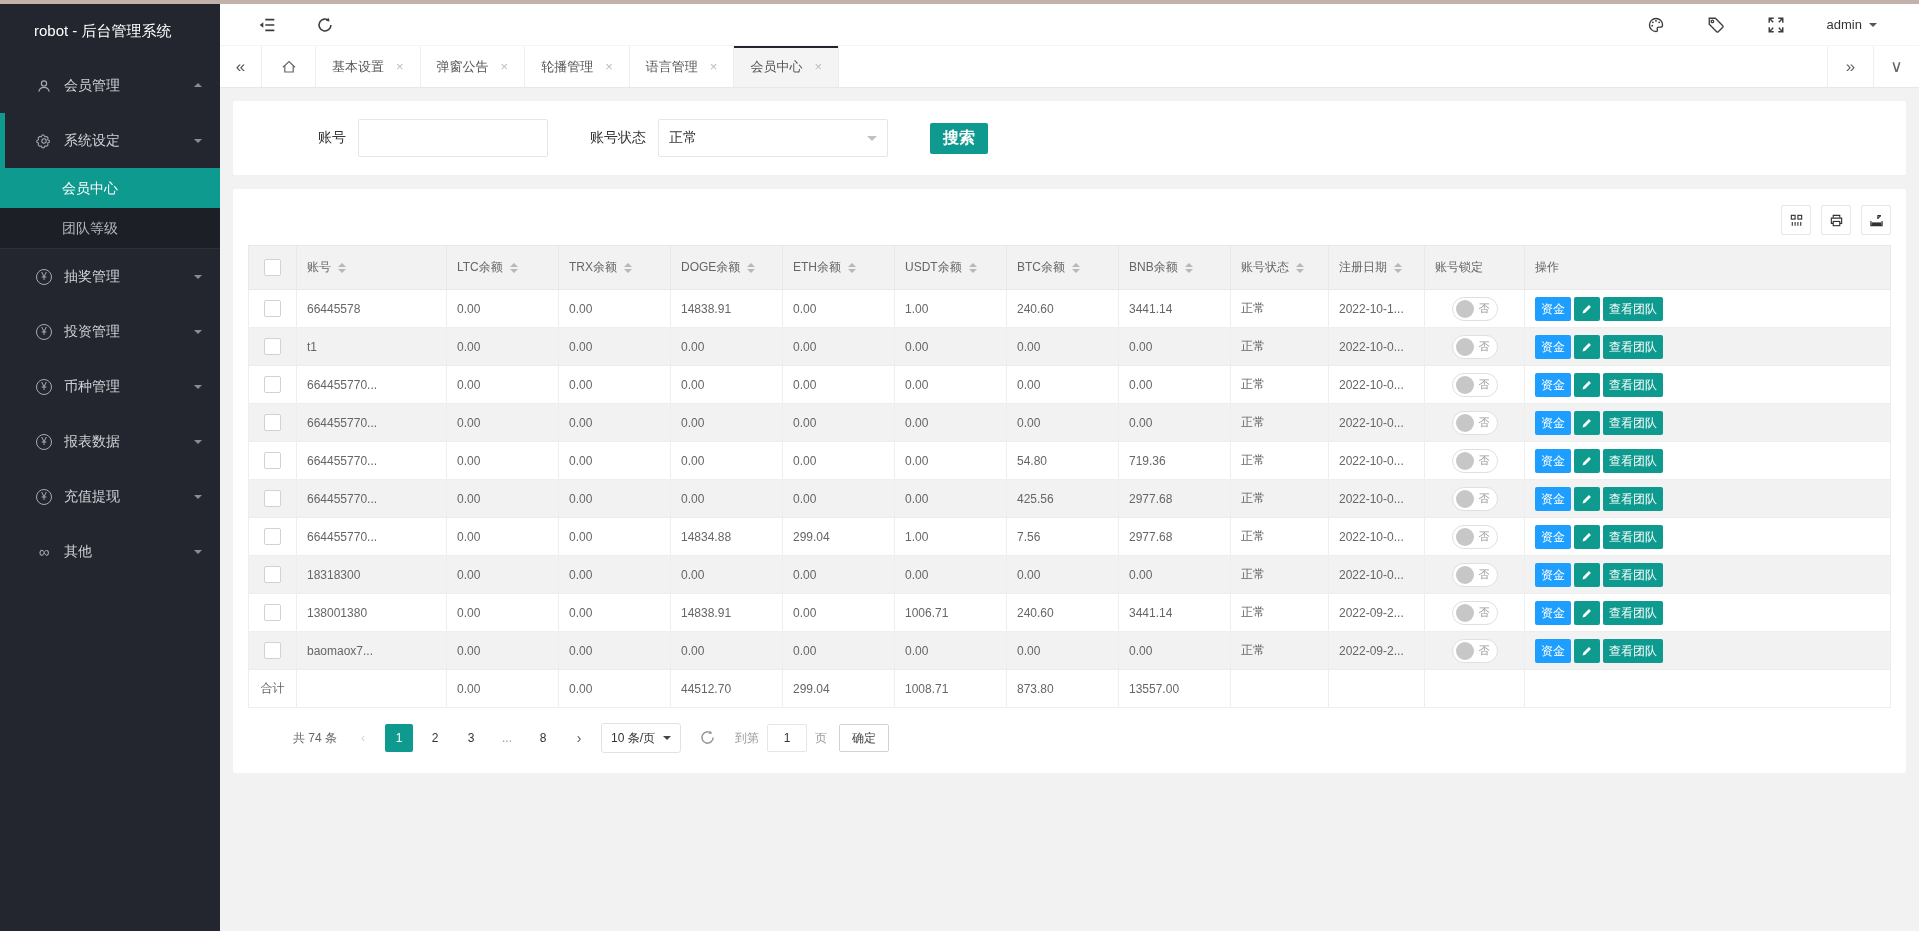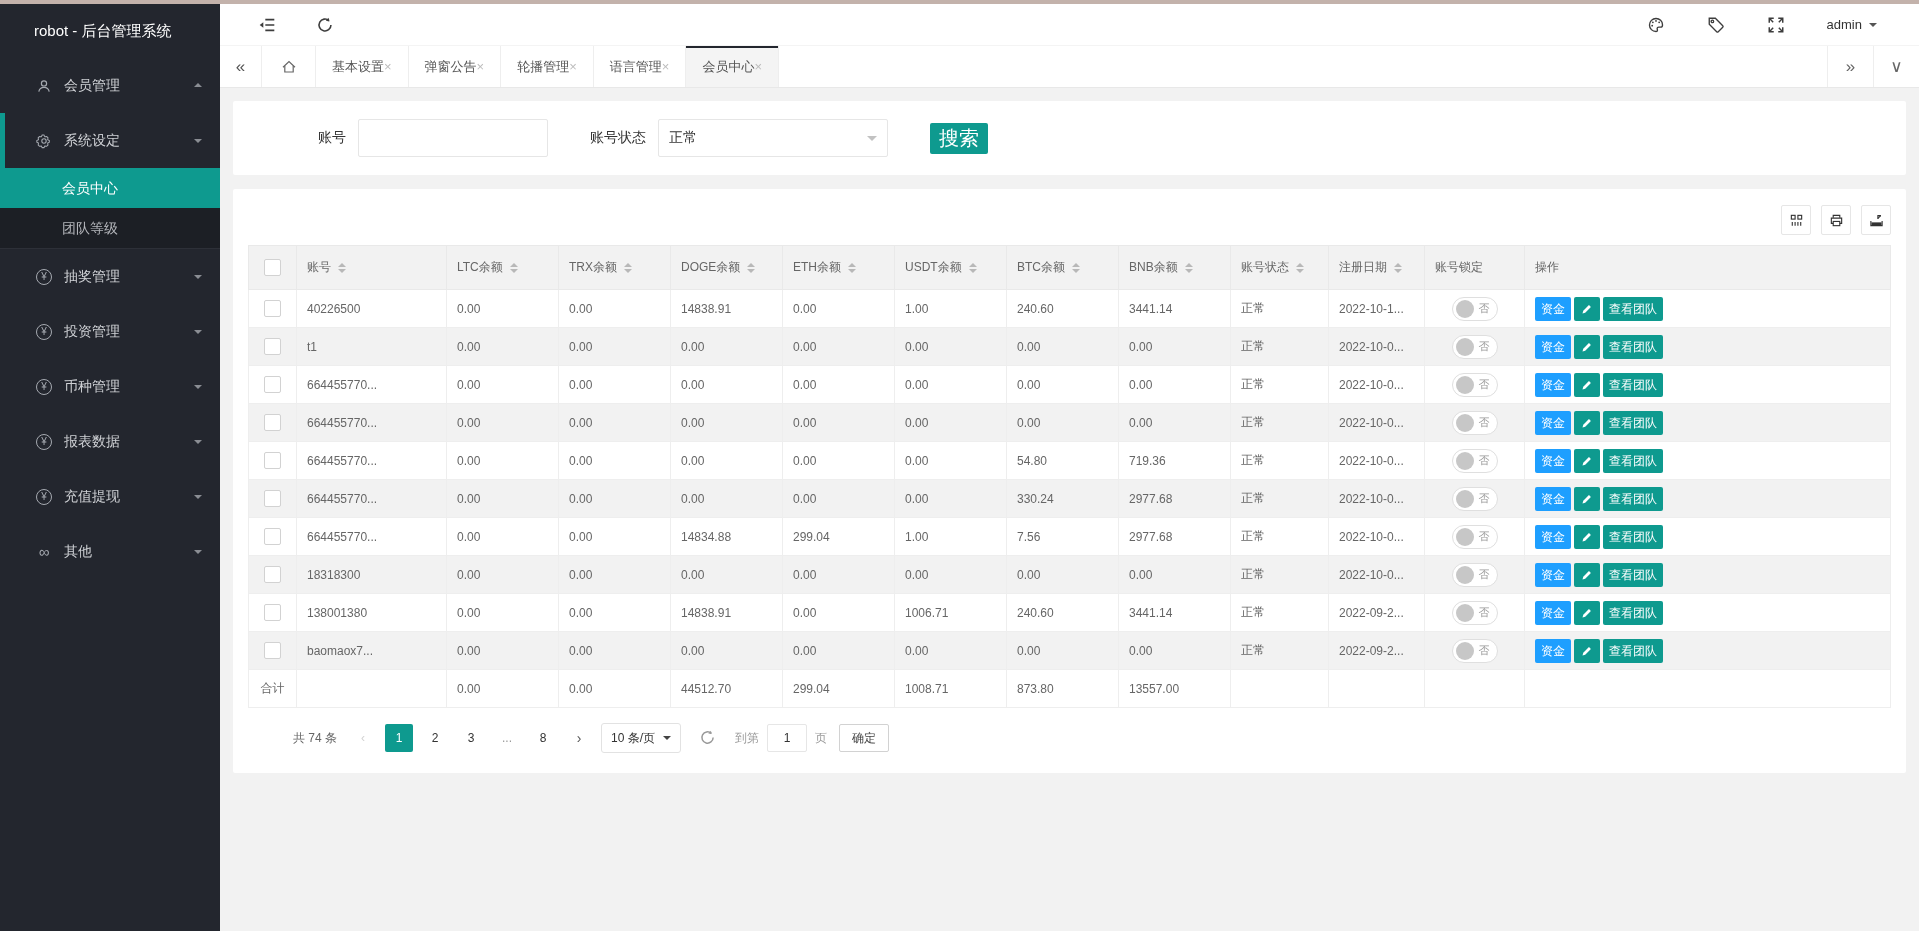--- a/index.html
+++ b/index.html
@@ -33,38 +33,38 @@
   .topbar .ticon svg { width:18px; height:18px; }
   .tb-left { display:flex; align-items:center; gap:40px; padding-left:38px; }
   .tb-right { margin-left:auto; display:flex; align-items:center; gap:42px; padding-right:42px; }
   .admin { display:flex; align-items:center; gap:7px; font-size:13px; color:#333; cursor:pointer; }
   .caret-down { width:0; height:0; border:4.5px solid transparent; border-top-color:#555; margin-top:4px; }
 
   .tabbar { height:42px; flex:none; background:#fff; border-bottom:1px solid #e8e8e8; display:flex; align-items:stretch; }
   .tab-nav { width:42px; display:flex; align-items:center; justify-content:center; font-size:17px; color:#555; border-right:1px solid #eee; cursor:pointer; }
   .tab-home { width:54px; display:flex; align-items:center; justify-content:center; border-right:1px solid #eee; color:#666; cursor:pointer; }
   .tab-home svg { width:16px; height:16px; }
-  .tab { position:relative; display:flex; align-items:center; padding:0 16px; font-size:13px; color:#555; border-right:1px solid #eee; cursor:pointer; background:#fff; }
+  .tab { position:relative; display:flex; align-items:center; gap:12px; padding:0 16px; font-size:13px; color:#555; border-right:1px solid #eee; cursor:pointer; background:#fff; }
   .tab .close { color:#bcbcbc; font-size:13px; }
   .tab.active { background:#f4f4f4; }
   .tab.active::before { content:''; position:absolute; left:0; right:0; top:0; height:2px; background:#23262e; }
   .tab-right { margin-left:auto; display:flex; }
   .tab-right .tab-nav { border-right:none; border-left:1px solid #eee; width:46px; color:#666; }
 
   .content { flex:1; padding:13px; overflow:hidden; }
   .card { background:#fff; border-radius:2px; }
 
   
   .search-card { height:74px; display:flex; align-items:center; padding-left:85px; margin-bottom:14px; }
   .f-label { font-size:14px; color:#333; margin-right:12px; white-space:nowrap; }
   .f-input { width:190px; height:38px; border:1px solid #e6e6e6; border-radius:2px; padding:0 10px; font-size:14px; color:#333; outline:none; background:#fff; }
   .f-group { display:flex; align-items:center; margin-right:42px; }
   .select { position:relative; width:230px; height:38px; border:1px solid #e6e6e6; border-radius:2px; display:flex; align-items:center; padding:0 26px 0 10px; font-size:14px; color:#333; cursor:pointer; background:#fff; }
   .select .sel-caret { position:absolute; right:10px; top:16px; width:0; height:0; border:5px solid transparent; border-top-color:#c2c2c2; }
-  .btn-search { width:58px; height:31px; background:#0e9a8f; color:#fff; border:none; border-radius:2px; font-size:20px; cursor:pointer; }
+  .btn-search { width:58px; height:31px; background:#0e9a8f; color:#fff; border:none; border-radius:2px; font-size:16px; cursor:pointer;font-weight:bold; }
 
   
   .table-card { padding:10px 15px 0 15px; }
   .tool-row { display:flex; justify-content:flex-end; gap:10px; padding:6px 0 10px; }
   .tool-btn { width:30px; height:30px; border:1px solid #e6e6e6; border-radius:2px; background:#fff; display:flex; align-items:center; justify-content:center; color:#333; cursor:pointer; }
   .tool-btn svg { width:15px; height:15px; }
 
   table { width:100%; border-collapse:collapse; table-layout:fixed; font-size:12px; color:#666; }
   th { background:#f2f2f2; height:44px; font-weight:400; text-align:left; padding:0 10px; border:1px solid #e9e9e9; color:#666; white-space:nowrap; overflow:hidden; }
   td { height:38px; padding:0 10px; border:1px solid #eee; white-space:nowrap; overflow:hidden; text-overflow:ellipsis; background:#fff; }
@@ -369,21 +369,21 @@
                       <i class="s-up"></i>
                       <i class="s-dn"></i>
                     </span></th>
                   <th><span>账号锁定</span></th>
                   <th><span>操作</span></th>
                 </tr>
               </thead>
             <tbody>
                 <tr>
                   <td class="c"><span class="cb"></span></td>
-                  <td>40226500</td>
+                  <td>66445578</td>
                   <td>0.00</td>
                   <td>0.00</td>
                   <td>14838.91</td>
                   <td>0.00</td>
                   <td>1.00</td>
                   <td>240.60</td>
                   <td>3441.14</td>
                   <td>正常</td>
                   <td>2022-10-1...</td>
                   <td class="c"><span class="switch">
@@ -525,21 +525,21 @@
                   </td>
                 </tr>
                 <tr class="stripe">
                   <td class="c"><span class="cb"></span></td>
                   <td>664455770...</td>
                   <td>0.00</td>
                   <td>0.00</td>
                   <td>0.00</td>
                   <td>0.00</td>
                   <td>0.00</td>
-                  <td>330.24</td>
+                  <td>425.56</td>
                   <td>2977.68</td>
                   <td>正常</td>
                   <td>2022-10-0...</td>
                   <td class="c"><span class="switch">
                       <span class="knob"></span>
                       <span class="sw-txt">否</span>
                     </span></td>
                   <td>
                     <span class="act">
                       <button class="abtn fund">资金</button>

